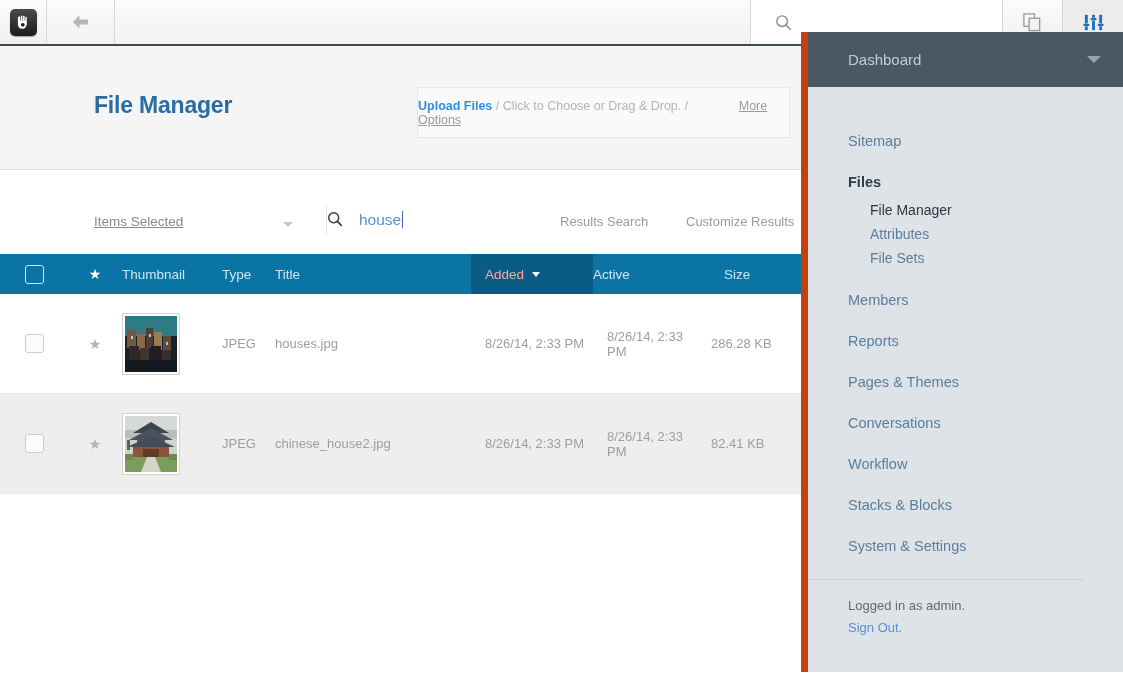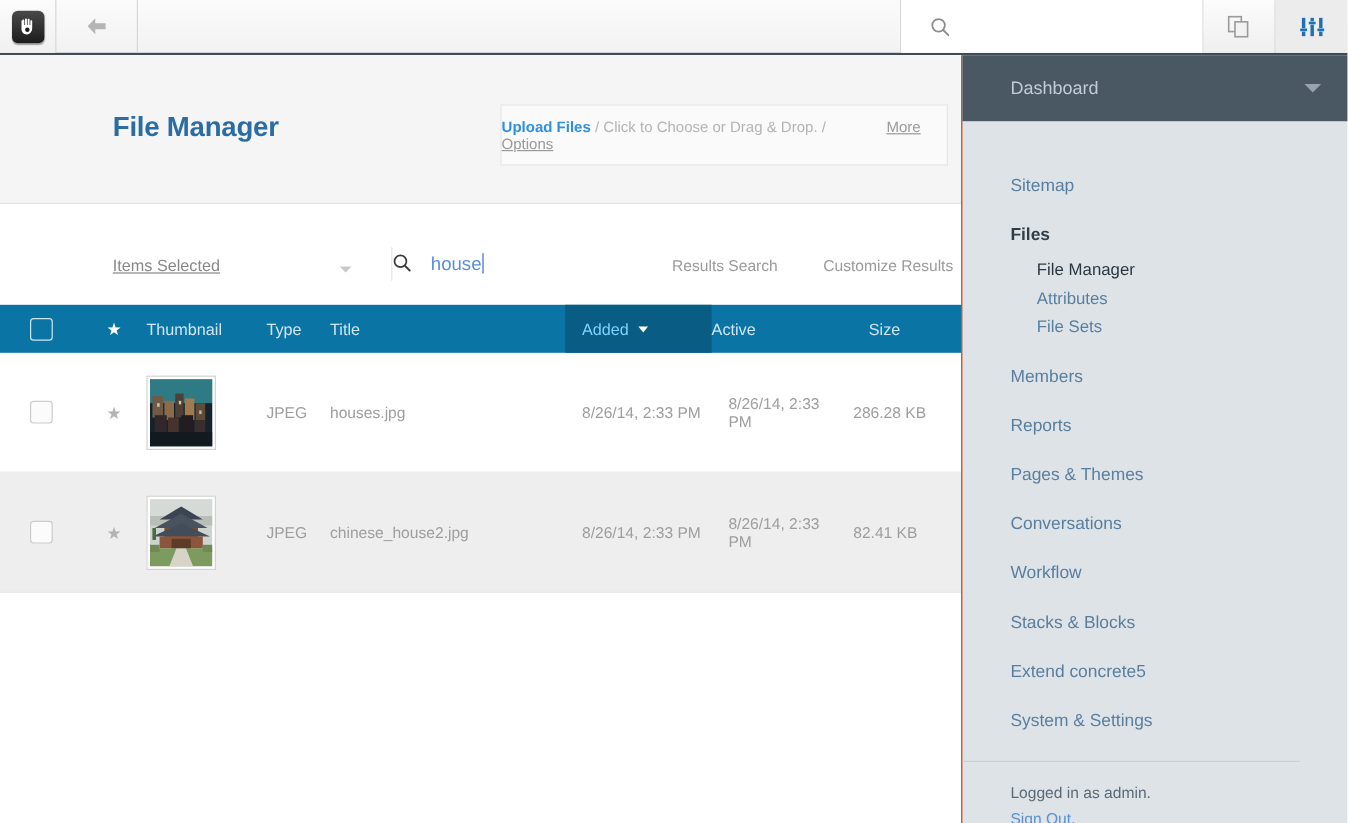--- a/index.html
+++ b/index.html
@@ -127,21 +127,21 @@
     position: relative;
   }
   .th { display: flex; align-items: center; height: 40px; }
   .th-check { width: 68px; justify-content: center; }
   .th-star  { width: 54px; justify-content: center; color: #ffffff; font-size: 14px; }
   .th-thumb { width: 100px; padding-left: 0; }
   .th-type  { width: 53px; }
   .th-title { width: 196px; }
   .th-added {
     width: 122px; background: #095d85; height: 40px;
-    padding-left: 14px; color: #7dd3fc; gap: 8px;
+    padding-left: 14px; color: #fca5a5; gap: 8px;
     align-self: stretch;
   }
   .th-active{ width: 104px; }
   .th-size  { width: 108px; padding-left: 27px; }
   .sort-caret {
     width: 0; height: 0;
     border-left: 4.5px solid transparent;
     border-right: 4.5px solid transparent;
     border-top: 5px solid #ffffff;
   }
@@ -172,24 +172,24 @@
   }
   .thumb {
     width: 58px; height: 62px;
     border: 1px solid #d2d2d2; background: #ffffff;
     padding: 2px; overflow: hidden;
   }
   .thumb svg { display: block; width: 52px; height: 56px; }
 
   
   .sidebar {
-    position: absolute; top: 46px; right: 0;
+    position: absolute; top: 32px; right: 0;
     width: 322px; height: 640px;
     background: #dde3e7;
-    border-left: 1px solid #c2410c;
+    border-left: 7px solid #c2410c;
   }
   .sb-head {
     height: 55px; background: #4a5864;
     display: flex; align-items: center;
     padding: 0 22px 0 40px;
     justify-content: space-between;
   }
   .sb-head-title { color: #c3ccd4; font-size: 15px; }
   .sb-chevron {
     width: 0; height: 0;
@@ -396,21 +396,20 @@
       <div class="sb-item bold">Files</div>
       <div class="sb-sub active">File Manager</div>
       <div class="sb-sub">Attributes</div>
       <div class="sb-sub sb-sub-last">File Sets</div>
       <div class="sb-item">Members</div>
       <div class="sb-item">Reports</div>
       <div class="sb-item">Pages &amp; Themes</div>
       <div class="sb-item">Conversations</div>
       <div class="sb-item">Workflow</div>
       <div class="sb-item">Stacks &amp; Blocks</div>
-      <div class="sb-item">Extend concrete5</div>
       <div class="sb-item">System &amp; Settings</div>
     </div>
 
     <div class="sb-divider"></div>
     <div class="sb-footer">
       <div class="sb-logged">Logged in as admin.</div>
       <div class="sb-signout">Sign Out.</div>
     </div>
   </div>
 

